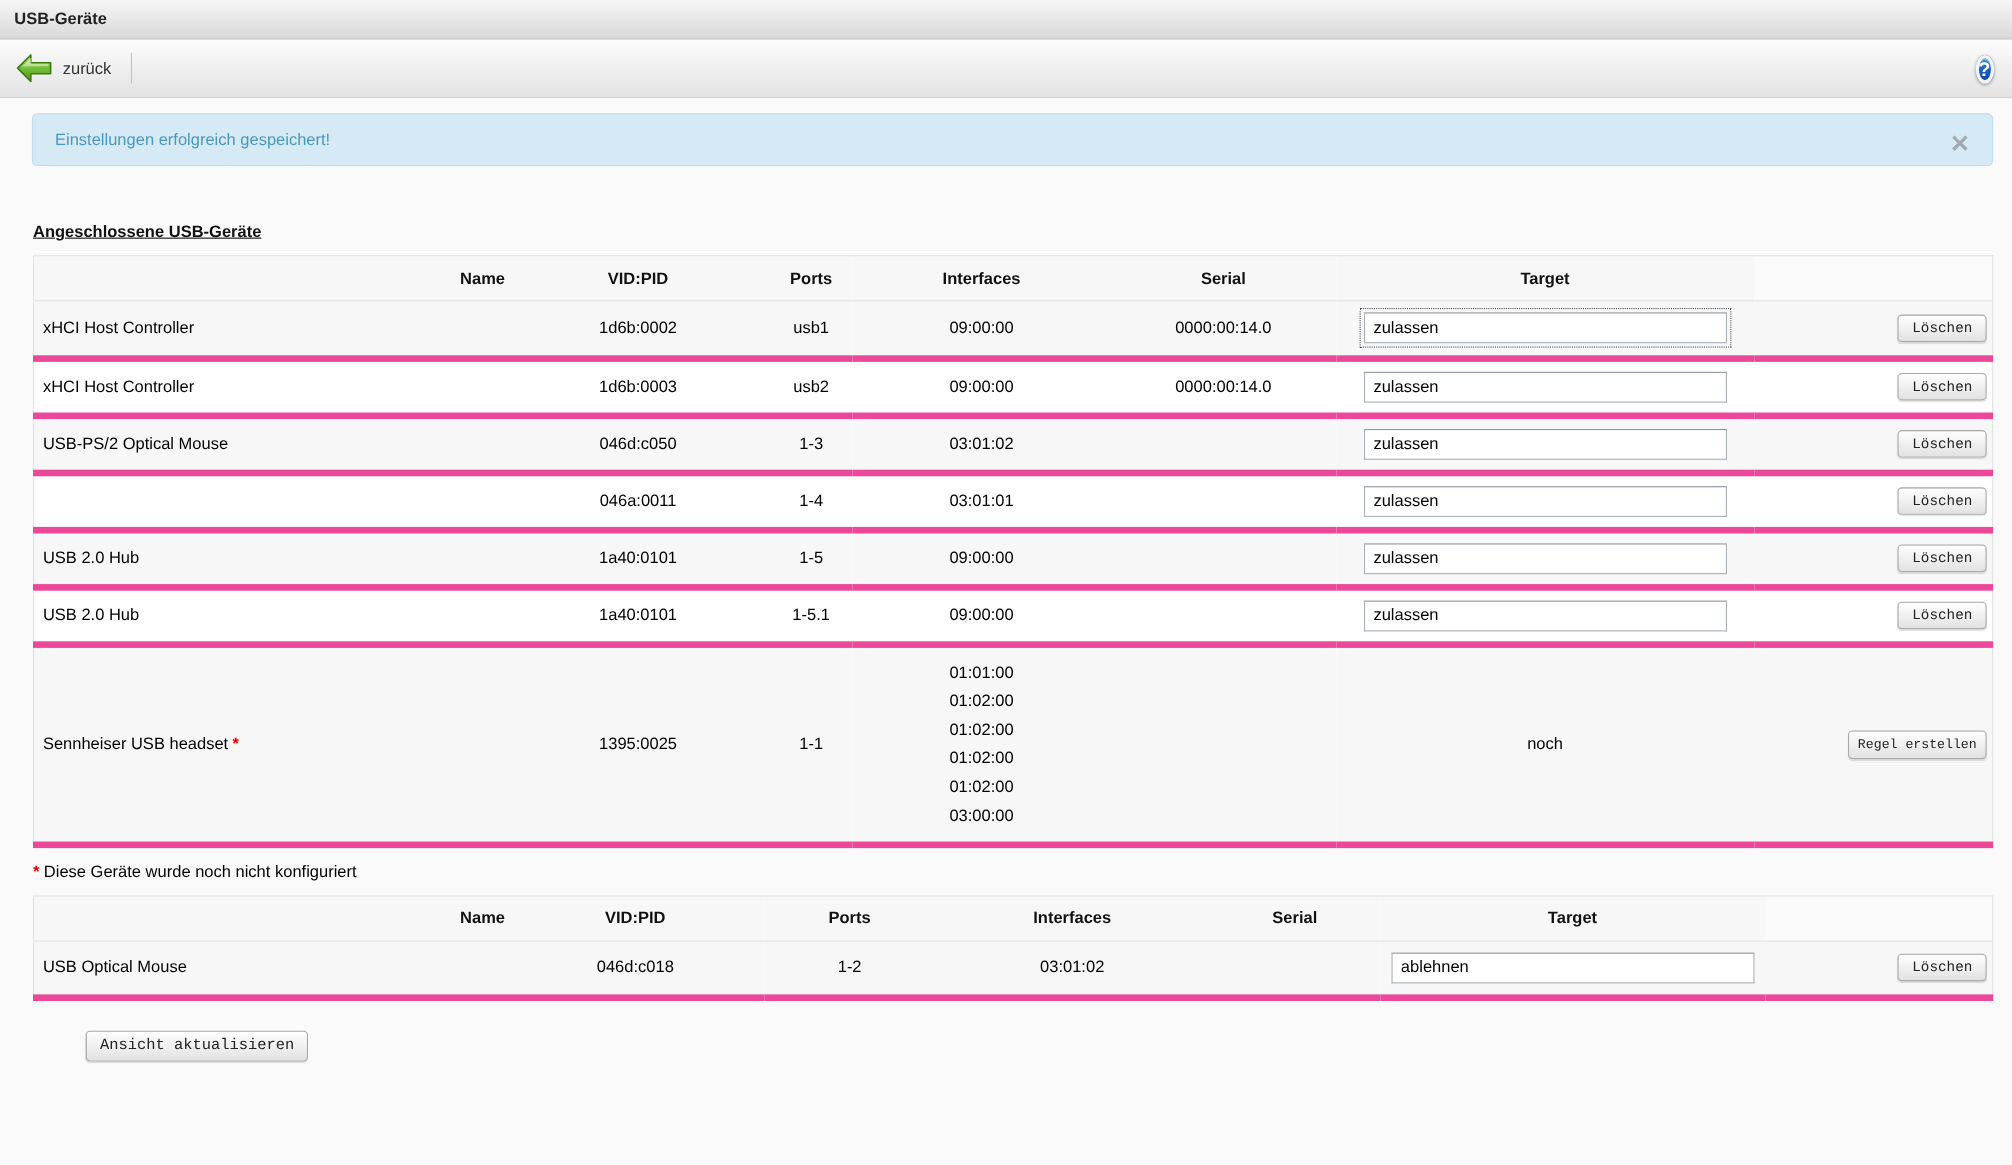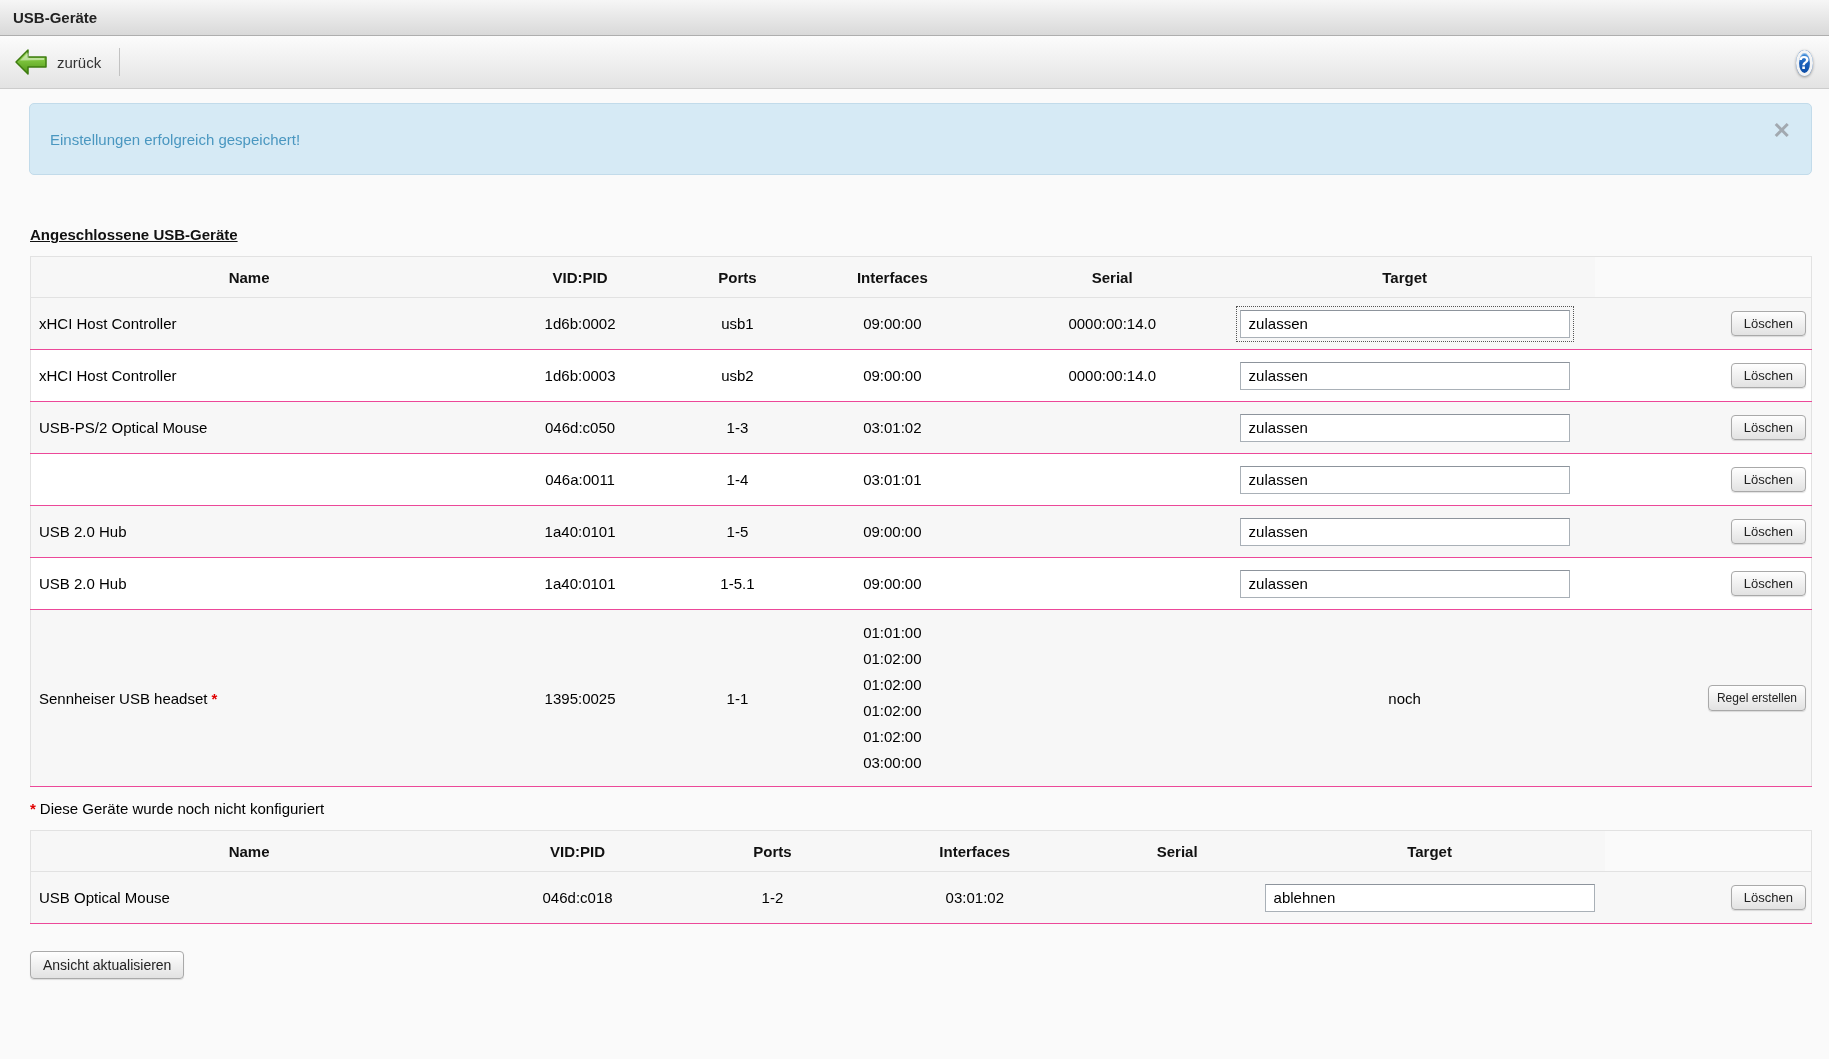--- a/index.html
+++ b/index.html
@@ -49,21 +49,21 @@
     background:linear-gradient(#4190dd 0%,#1c62bd 45%,#0d4da6 100%);
     border:3px solid #f4f4f4;
     box-shadow:0 1px 3px rgba(0,0,0,.4), inset 0 1px 1px rgba(255,255,255,.5);
     color:#fff; font-weight:bold; font-size:18px; line-height:24px;
     text-align:center;
   }
 
   
   .banner {
     margin:14px 17px 0 29px;
-    height:72px;
+    height:48px;
     background:#d6eaf5;
     border:1px solid #c2dbea;
     border-radius:5px;
     display:flex; align-items:center;
     padding:0 20px;
     position:relative;
     color:#4a97c0;
   }
   .banner-close {
     position:absolute; right:14px; top:13px;
@@ -87,26 +87,26 @@
     background:#fff;
     border:1px solid #e2e2e2;
   }
   table.devices thead th {
     background:#f7f7f7;
     height:41px;
     font-size:15px; font-weight:bold; color:#111;
     text-align:center;
     border-bottom:1px solid #e2e2e2;
   }
-  table.devices thead th.col-name { text-align:center; padding-left:8px; }
+  table.devices thead th.col-name { text-align:right; padding-left:8px; }
   table.devices thead th.col-actions { background:#fafafa; }
   table.devices td {
     height:52px;
     text-align:center;
-    border-bottom:1px solid #ec4899;
+    border-bottom:6px solid #ec4899;
     font-size:15px; color:#000;
     vertical-align:middle;
   }
   table.devices td.cell-name { text-align:left; padding-left:8px; }
   table.devices td.cell-actions { text-align:right; padding-right:5px; }
   table.devices tr.stripe td { background:#f7f7f7; }
   table.devices tr.tall td { height:auto; padding-top:10px; padding-bottom:10px; }
   .iface-line { line-height:26px; }
   .asterisk { color:#e00000; font-weight:bold; margin-left:4px; }
 
@@ -119,24 +119,25 @@
     font-family:inherit; font-size:15px; color:#000;
     padding:2px 8px;
     display:inline-block;
   }
   .target-select.focused { outline:1px dotted #555; outline-offset:3px; }
 
   .btn {
     background:linear-gradient(#fefefe,#e2e2e2);
     border:1px solid #a9a9a9;
     border-radius:4px;
-    font-family:Liberation Sans, sans-serif; font-size:13px; color:#222;
+    font-family:Liberation Mono, monospace; font-size:13px; color:#222;
     padding:4px 12px;
     box-shadow:0 1px 1px rgba(0,0,0,.12);
     cursor:pointer;
+    margin-left:48px;
   }
   .btn-rule { font-size:12px; padding:5px 8px;text-align:right; }
 
   .footnote { margin-top:13px; font-size:15px; color:#000; }
   .footnote .asterisk { margin-left:0; margin-right:4px; }
 
   .section-heading.second { margin-top:40px; }
 
   .refresh-btn { margin-top:27px; font-size:14px; padding:5px 12px; }
 </style>

